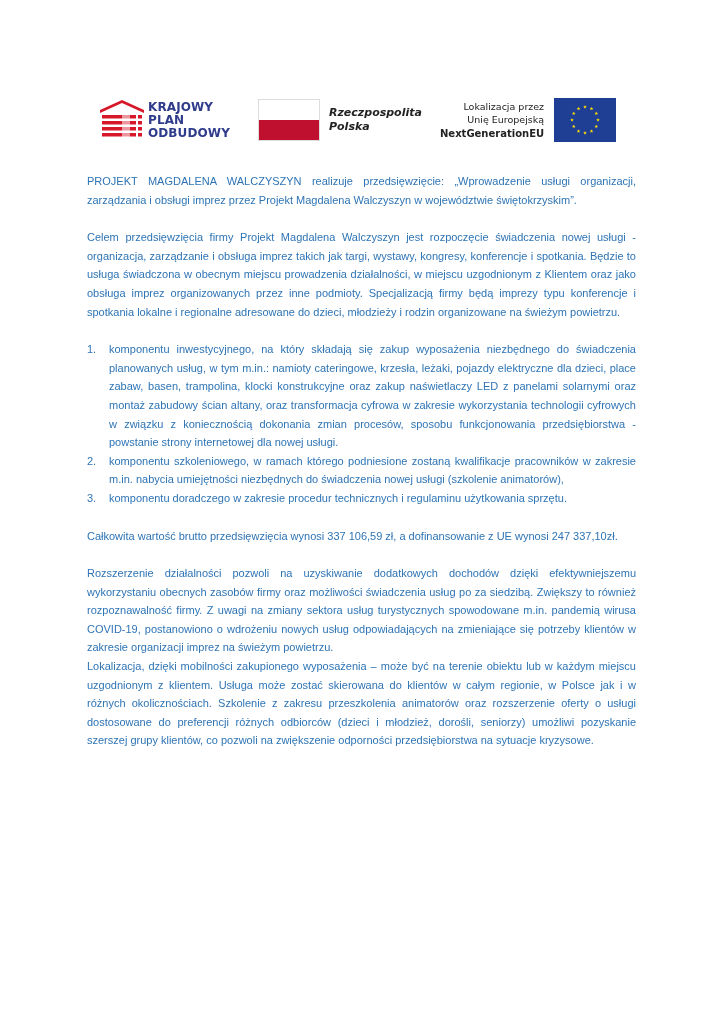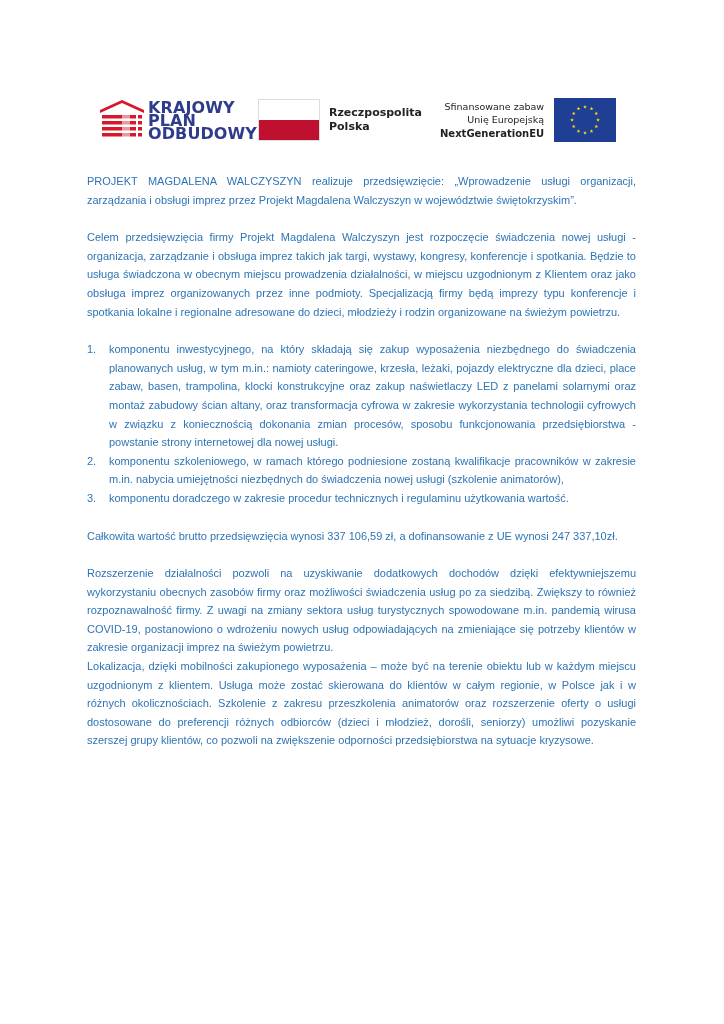--- a/index.html
+++ b/index.html
@@ -32,21 +32,21 @@
     .kpo-mark {
       width: 44px;
       height: 44px;
       position: relative;
     }
     .kpo-text {
       margin-left: 4px;
       color: #2f3c8c;
       font-family: "DejaVu Sans", sans-serif;
       font-weight: bold;
-      font-size: 16px;
+      font-size: 12px;
       line-height: 13px;
       letter-spacing: 0.1px;
     }
     .logo-pl {
       position: absolute;
       left: 158px;
       top: 0;
       display: flex;
       align-items: center;
       height: 48px;
@@ -61,20 +61,21 @@
     }
     .pl-flag .white { flex: 1; background: #ffffff; }
     .pl-flag .red { flex: 1; background: #c0102f; }
     .pl-text {
       margin-left: 9px;
       color: #222222;
       font-family: "DejaVu Sans", sans-serif;
       font-weight: bold;
       font-size: 11px;
       line-height: 14px;
+      font-style: italic;
     }
     .logo-eu {
       position: absolute;
       left: 340px;
       top: 0;
       height: 48px;
       display: flex;
       align-items: center;
     }
     .eu-text {
@@ -151,21 +152,21 @@
       <div class="red"></div>
     </div>
     <div class="pl-text">
       <div>Rzeczpospolita</div>
       <div>Polska</div>
     </div>
   </div>
 
   <div class="logo-eu">
     <div class="eu-text">
-      <div>Sfinansowane zabaw</div>
+      <div>Lokalizacja przez</div>
       <div>Unię Europejską</div>
       <div class="bold">NextGenerationEU</div>
     </div>
     <svg class="eu-flag" viewBox="0 0 62 44" id="eu-flag">
         <rect x="0" y="0" width="62" height="44" fill="#1f3f95"></rect>
         <polygon points="31.00,7.10 31.47,8.35 32.81,8.41 31.76,9.25 32.12,10.54 31.00,9.80 29.88,10.54 30.24,9.25 29.19,8.41 30.53,8.35" fill="#ffdd00"></polygon>
         <polygon points="37.50,8.84 37.97,10.09 39.31,10.15 38.26,10.99 38.62,12.28 37.50,11.54 36.38,12.28 36.74,10.99 35.69,10.15 37.03,10.09" fill="#ffdd00"></polygon>
         <polygon points="42.26,13.60 42.73,14.85 44.07,14.91 43.02,15.75 43.38,17.04 42.26,16.30 41.14,17.04 41.50,15.75 40.45,14.91 41.79,14.85" fill="#ffdd00"></polygon>
         <polygon points="44.00,20.10 44.47,21.35 45.81,21.41 44.76,22.25 45.12,23.54 44.00,22.80 42.88,23.54 43.24,22.25 42.19,21.41 43.53,21.35" fill="#ffdd00"></polygon>
         <polygon points="42.26,26.60 42.73,27.85 44.07,27.91 43.02,28.75 43.38,30.04 42.26,29.30 41.14,30.04 41.50,28.75 40.45,27.91 41.79,27.85" fill="#ffdd00"></polygon>
@@ -189,21 +190,21 @@
     <li>
       <span class="num">1.</span>
       <span>komponentu inwestycyjnego, na który składają się zakup wyposażenia niezbędnego do świadczenia planowanych usług, w tym m.in.: namioty cateringowe, krzesła, leżaki, pojazdy elektryczne dla dzieci, place zabaw, basen, trampolina, klocki konstrukcyjne oraz zakup naświetlaczy LED z panelami solarnymi oraz montaż zabudowy ścian altany, oraz transformacja cyfrowa w zakresie wykorzystania technologii cyfrowych w związku z koniecznością dokonania zmian procesów, sposobu funkcjonowania przedsiębiorstwa - powstanie strony internetowej dla nowej usługi.</span>
     </li>
     <li>
       <span class="num">2.</span>
       <span>komponentu szkoleniowego, w ramach którego podniesione zostaną kwalifikacje pracowników w zakresie m.in. nabycia umiejętności niezbędnych do świadczenia nowej usługi (szkolenie animatorów),</span>
     </li>
     <li>
       <span class="num">3.</span>
-      <span>komponentu doradczego w zakresie procedur technicznych i regulaminu użytkowania wartość.</span>
+      <span>komponentu doradczego w zakresie procedur technicznych i regulaminu użytkowania sprzętu.</span>
     </li>
   </ol>
   <div class="gap"></div>
   <p>Całkowita wartość brutto przedsięwzięcia wynosi 337 106,59 zł, a dofinansowanie z UE wynosi 247 337,10zł.</p>
   <div class="gap"></div>
   <p>Rozszerzenie działalności pozwoli na uzyskiwanie dodatkowych dochodów dzięki efektywniejszemu wykorzystaniu obecnych zasobów firmy oraz możliwości świadczenia usług po za siedzibą. Zwiększy to również rozpoznawalność firmy. Z uwagi na zmiany sektora usług turystycznych spowodowane m.in. pandemią wirusa COVID-19, postanowiono o wdrożeniu nowych usług odpowiadających na zmieniające się potrzeby klientów w zakresie organizacji imprez na świeżym powietrzu.</p>
   <p>Lokalizacja, dzięki mobilności zakupionego wyposażenia – może być na terenie obiektu lub w każdym miejscu uzgodnionym z klientem. Usługa może zostać skierowana do klientów w całym regionie, w Polsce jak i w różnych okolicznościach. Szkolenie z zakresu przeszkolenia animatorów oraz rozszerzenie oferty o usługi dostosowane do preferencji różnych odbiorców (dzieci i młodzież, dorośli, seniorzy) umożliwi pozyskanie szerszej grupy klientów, co pozwoli na zwiększenie odporności przedsiębiorstwa na sytuacje kryzysowe.</p>
 </div>
 
 </body></html>

